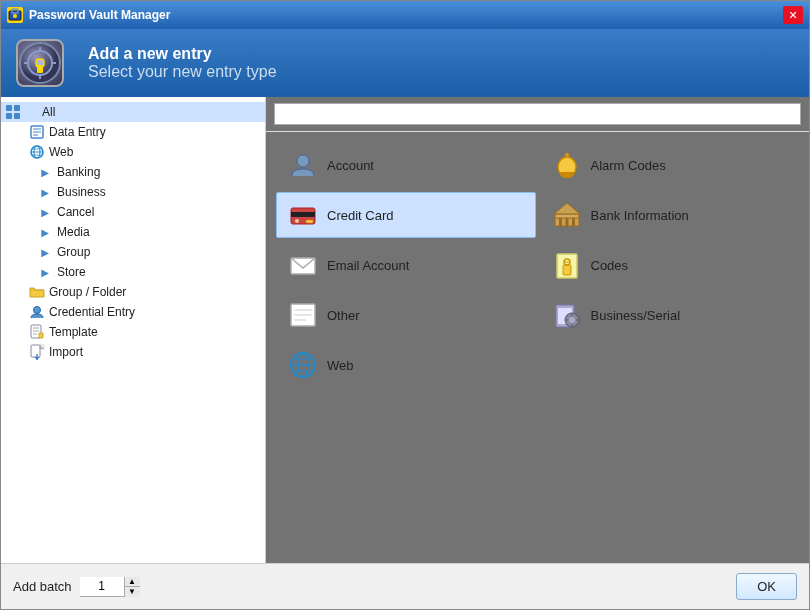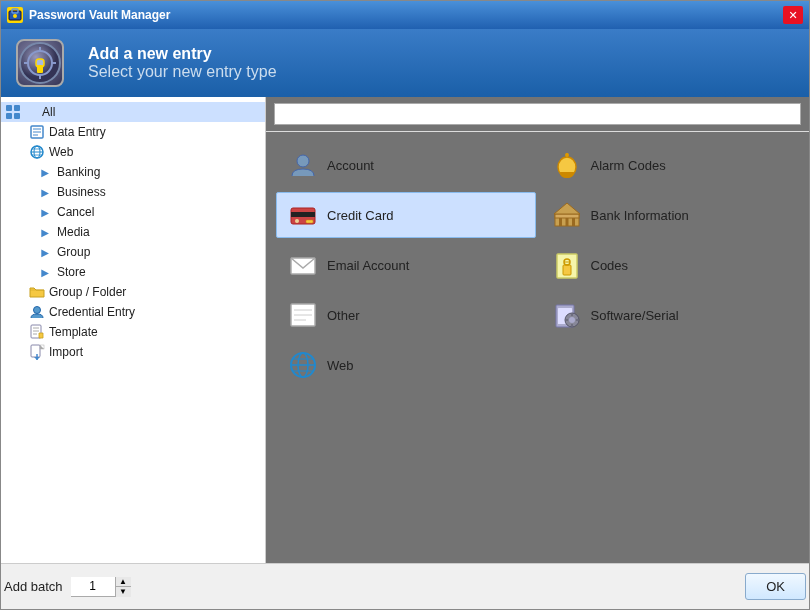--- a/index.html
+++ b/index.html
@@ -196,21 +196,21 @@
     }
     .entry-label {
       font-size: 13px;
       color: #222;
     }
 
     
     .footer {
       background: #f0f0f0;
       border-top: 1px solid #ccc;
-      padding: 8px 3px;
+      padding: 8px 12px;
       display: flex;
       align-items: center;
       justify-content: space-between;
       flex-shrink: 0;
       height: 46px;
     }
     .footer-left {
       display: flex;
       align-items: center;
       gap: 8px;
@@ -529,21 +529,21 @@
               <rect x="4" y="5" width="18" height="22" rx="1" fill="#aaaacc" stroke="#7777aa" stroke-width="1"></rect>
               <rect x="6" y="8" width="14" height="16" fill="#ddddff" rx="0.5"></rect>
               <ellipse cx="20" cy="20" rx="7" ry="7" fill="#888899" stroke="#555566" stroke-width="1"></ellipse>
               <circle cx="20" cy="20" r="3" fill="#aaaacc"></circle>
               <line x1="20" y1="14" x2="20" y2="16" stroke="#555566" stroke-width="1"></line>
               <line x1="20" y1="24" x2="20" y2="26" stroke="#555566" stroke-width="1"></line>
               <line x1="14" y1="20" x2="16" y2="20" stroke="#555566" stroke-width="1"></line>
               <line x1="24" y1="20" x2="26" y2="20" stroke="#555566" stroke-width="1"></line>
             </svg>
           </div>
-          <span class="entry-label">Software/Serial</span>
+          <span class="entry-label">Business/Serial</span>
         </div>
 
         <div class="entry-item">
           <div class="entry-icon">
             <svg width="30" height="30" viewBox="0 0 30 30">
               <circle cx="15" cy="15" r="12" fill="none" stroke="#2288cc" stroke-width="2"></circle>
               <ellipse cx="15" cy="15" rx="5" ry="12" fill="none" stroke="#2288cc" stroke-width="1.5"></ellipse>
               <line x1="3" y1="15" x2="27" y2="15" stroke="#2288cc" stroke-width="1.5"></line>
               <line x1="5" y1="9" x2="25" y2="9" stroke="#2288cc" stroke-width="1"></line>
               <line x1="5" y1="21" x2="25" y2="21" stroke="#2288cc" stroke-width="1"></line>

